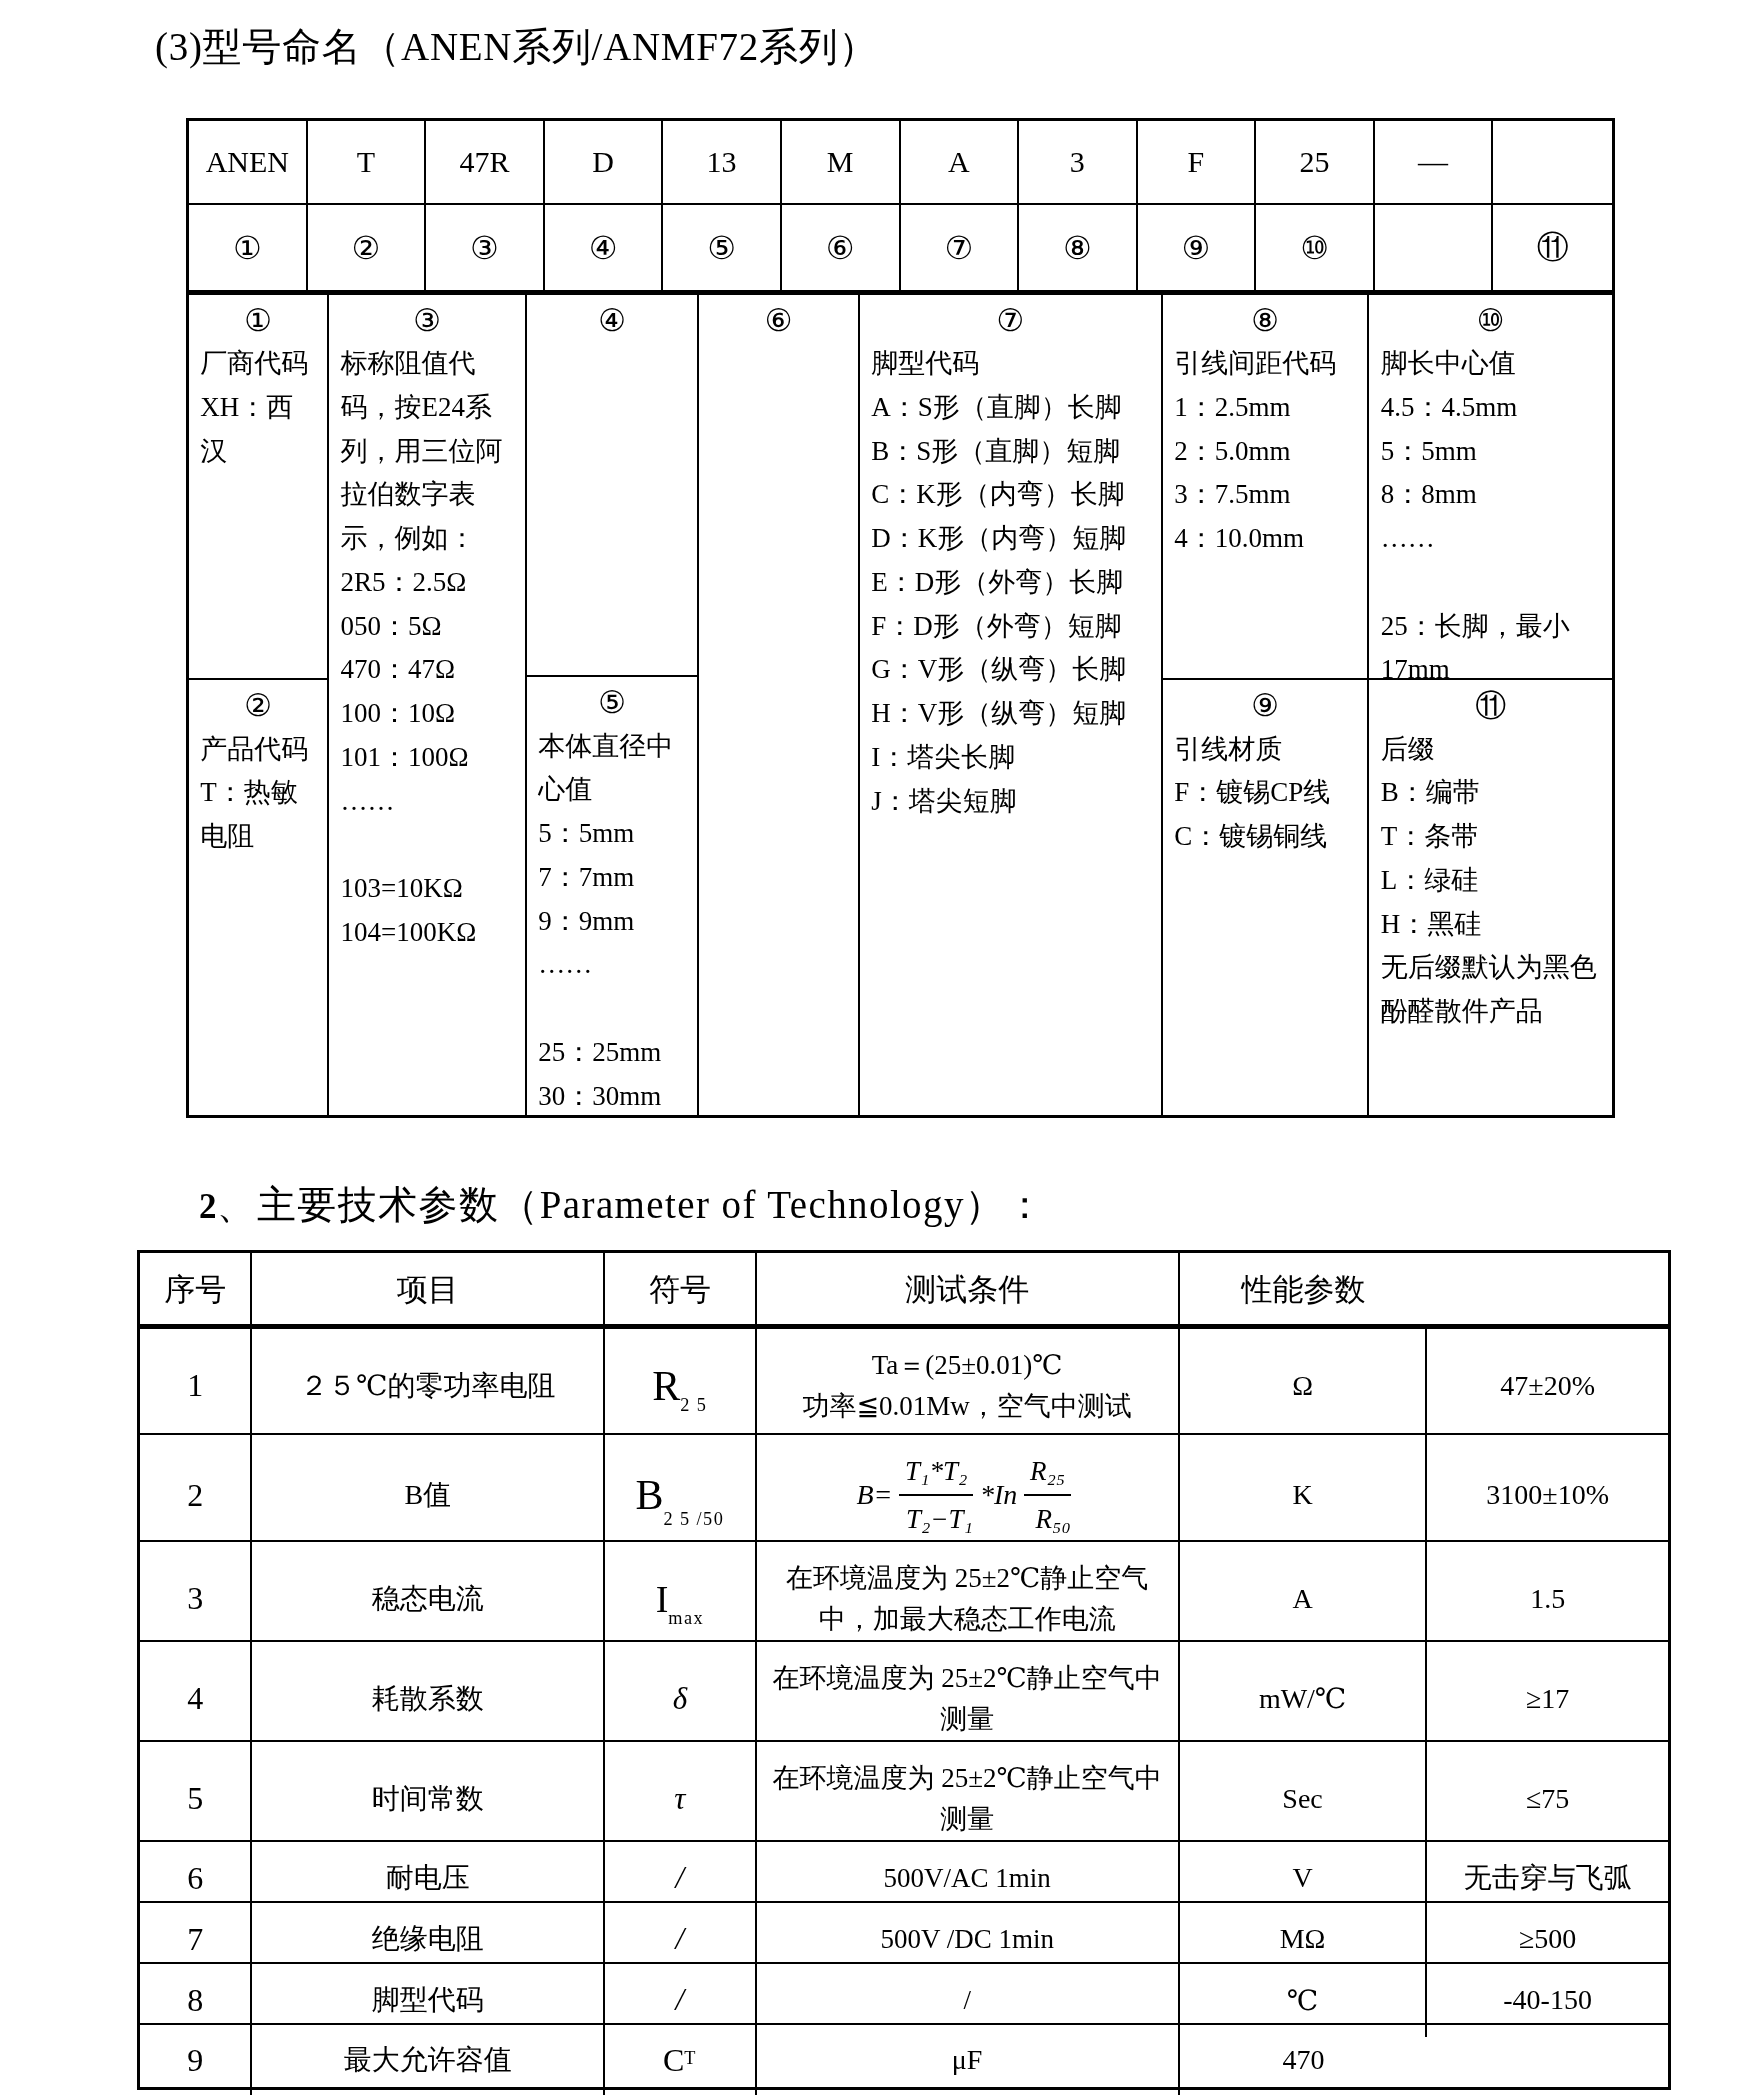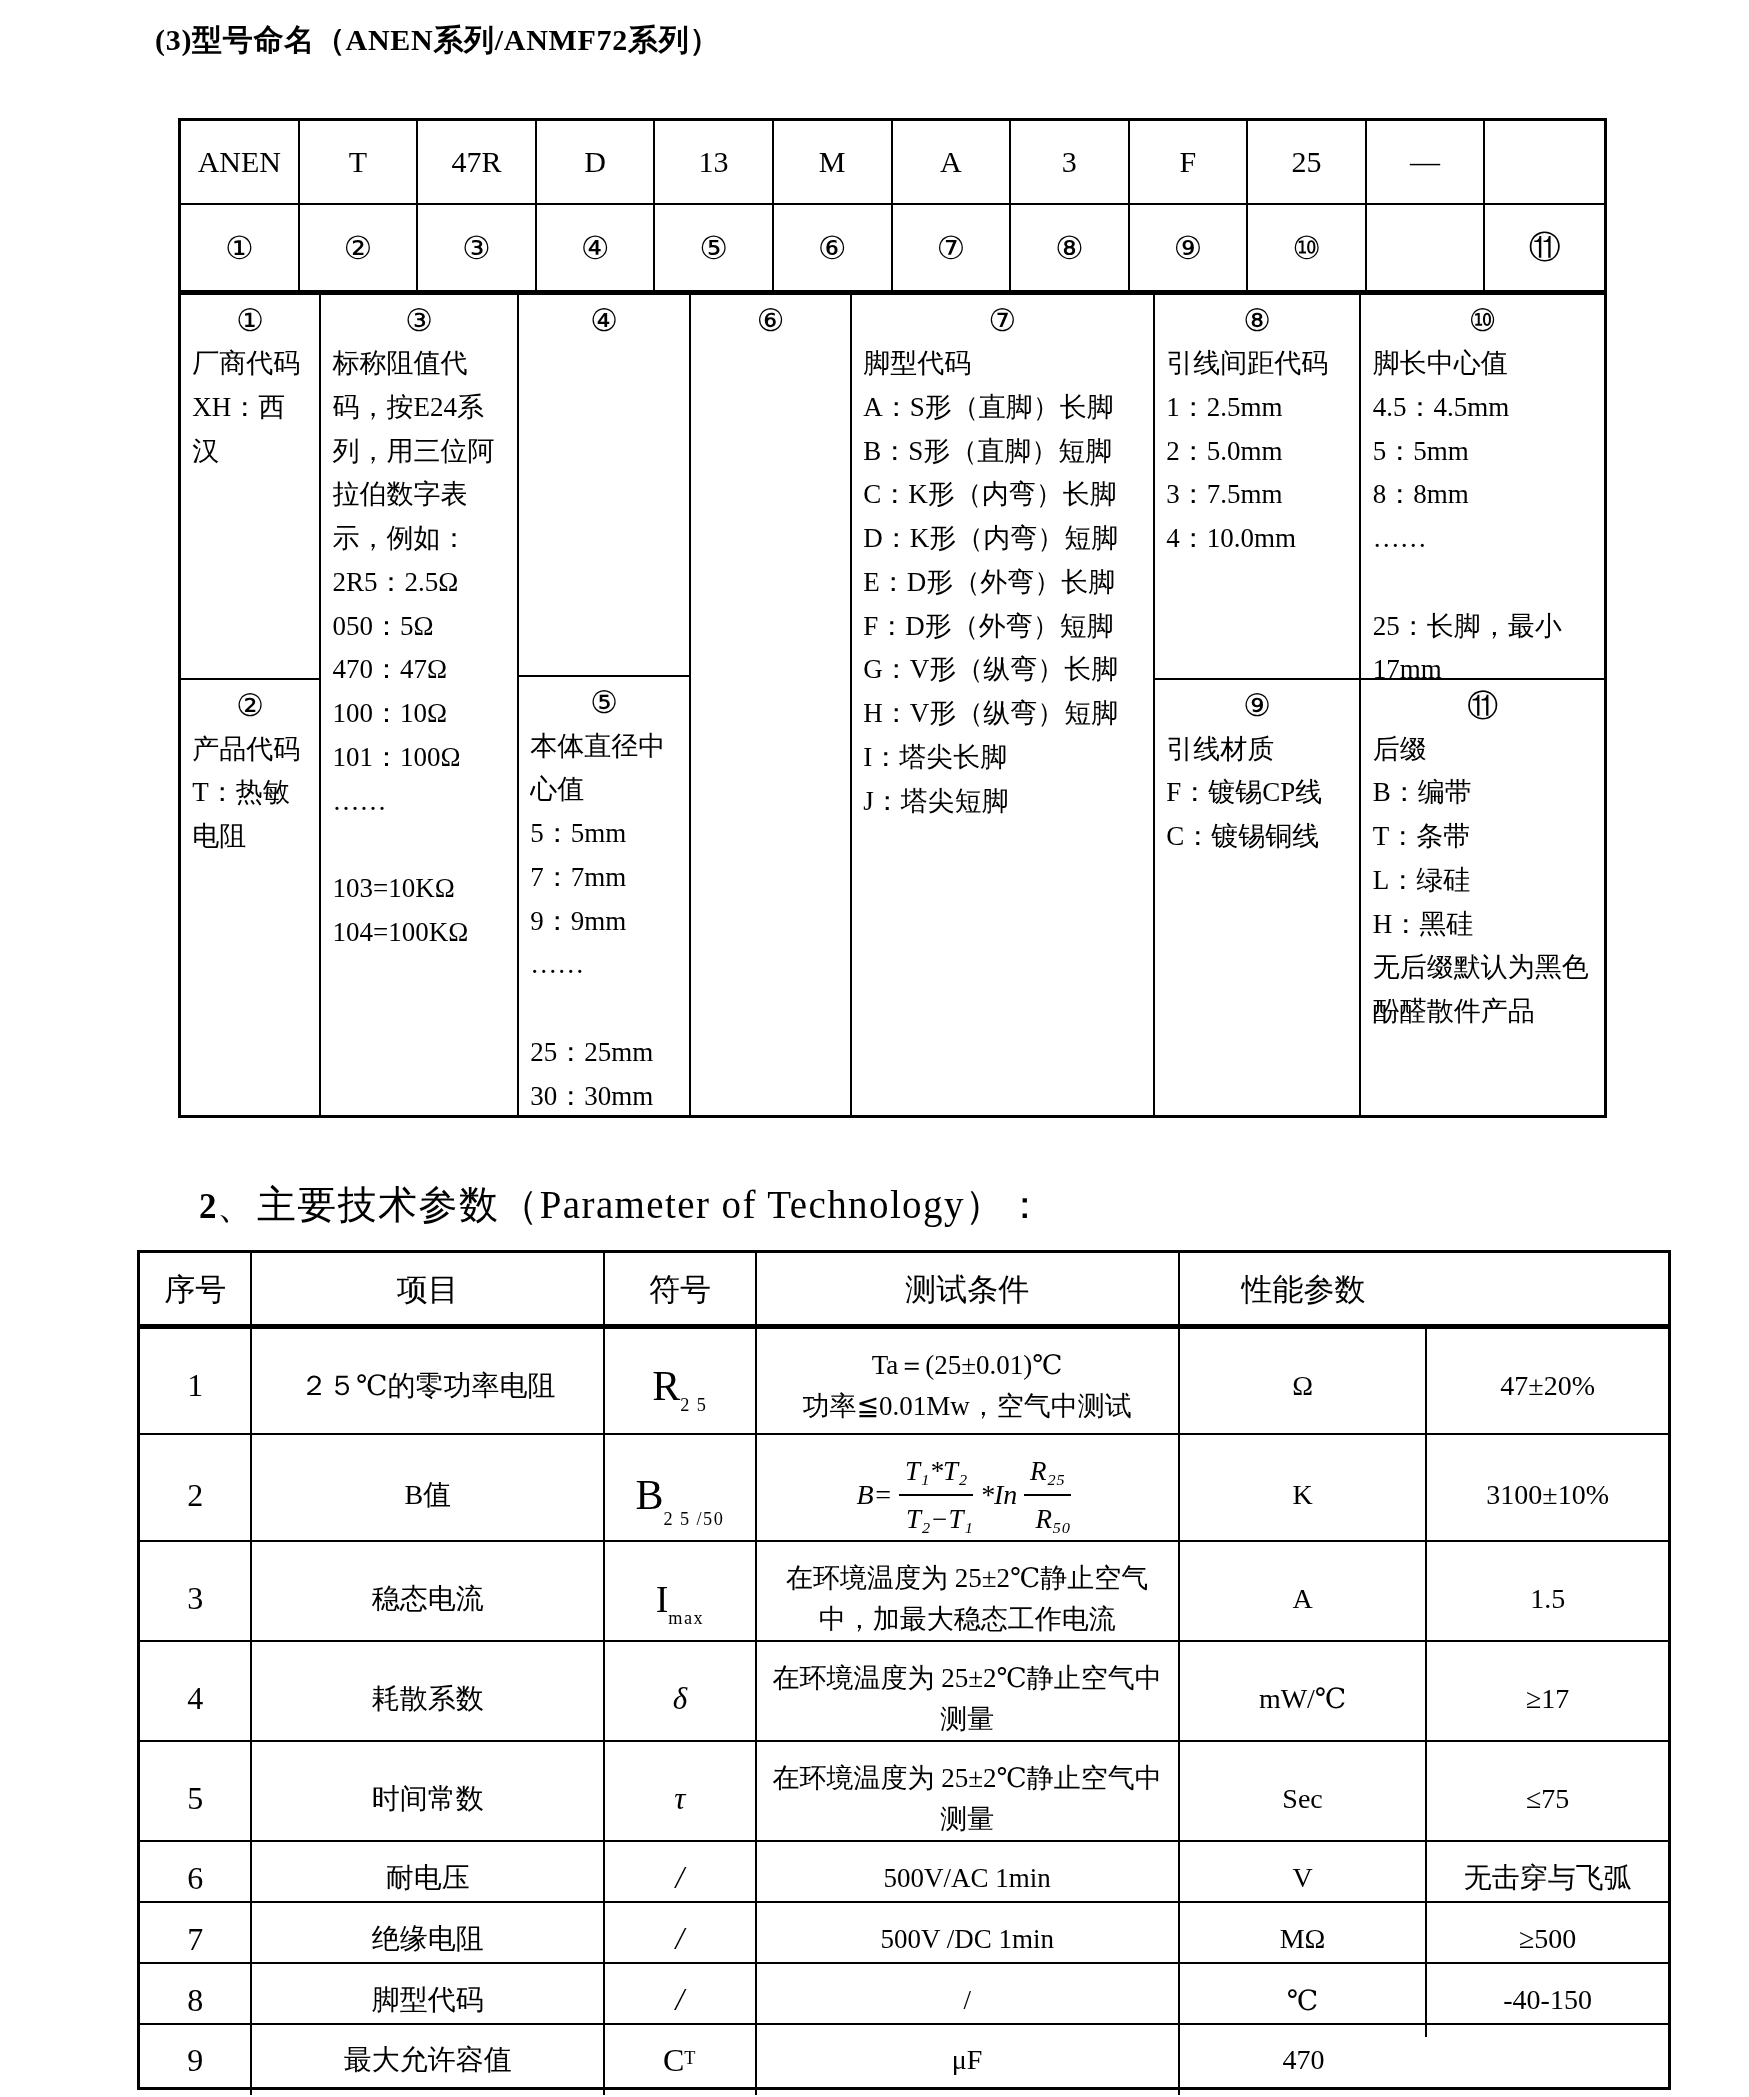--- a/index.html
+++ b/index.html
@@ -1,26 +1,26 @@
 <!DOCTYPE html>
 <html style="font-size:11.3px"><head>
 <meta charset="utf-8">
 <style>
   html,body{margin:0;padding:0;background:#ffffff;}
   body{width:1750px;height:2097px;position:relative;overflow:hidden;
        font-family:"Liberation Serif","DejaVu Serif","DejaVu Sans",serif;color:#000;}
   .page{position:absolute;inset:0;background:#fff;}
 
   
-  .title1{position:absolute;left:155px;top:20px;font-size:30px;font-weight:bold;letter-spacing:0.7px;}
+  .title1{position:absolute;left:155px;top:20px;font-size:39px;font-weight:normal;letter-spacing:0.7px;}
   .title2{position:absolute;left:199px;top:1178px;font-size:39px;letter-spacing:1.4px;}
   .title2 b{font-size:35px;font-weight:bold;letter-spacing:0;}
 
   
-  .t1{position:absolute;left:178px;top:118px;width:1429px;height:1000px;
+  .t1{position:absolute;left:186px;top:118px;width:1429px;height:1000px;
       border:3.5px solid #000;box-sizing:border-box;display:flex;flex-direction:column;background:#fff;}
   .t1-rowA,.t1-rowB{display:grid;grid-template-columns:repeat(12,1fr);flex:0 0 auto;}
   .t1-rowA{height:82px;border-bottom:2.8px solid #000;}
   .t1-rowB{height:85px;border-bottom:5.6px solid #000;}
   .t1a-cell,.t1b-cell{display:flex;align-items:center;justify-content:center;
       font-size:30px;box-sizing:border-box;}
   .t1a-cell:not(:last-child),.t1b-cell:not(:last-child){border-right:2.1px solid #000;}
   .t1b-cell{font-size:32px;}
   .t1-body{flex:1 1 auto;display:flex;min-height:0;}
   .t1-col{box-sizing:border-box;display:flex;flex-direction:column;min-width:0;}

